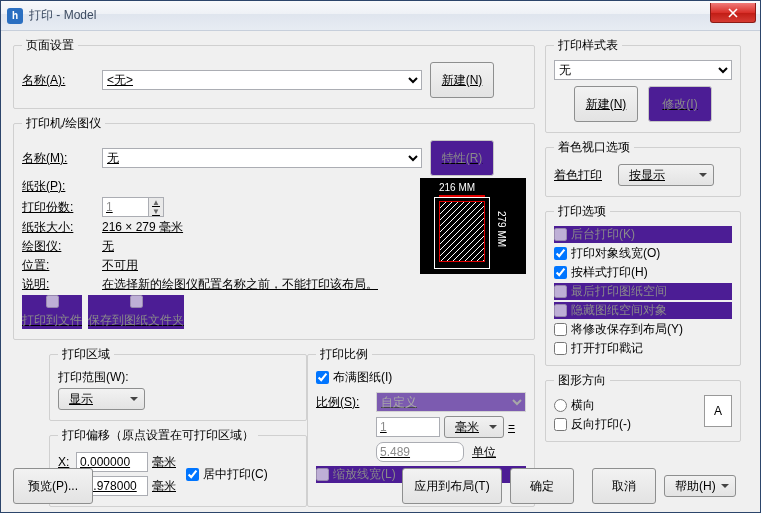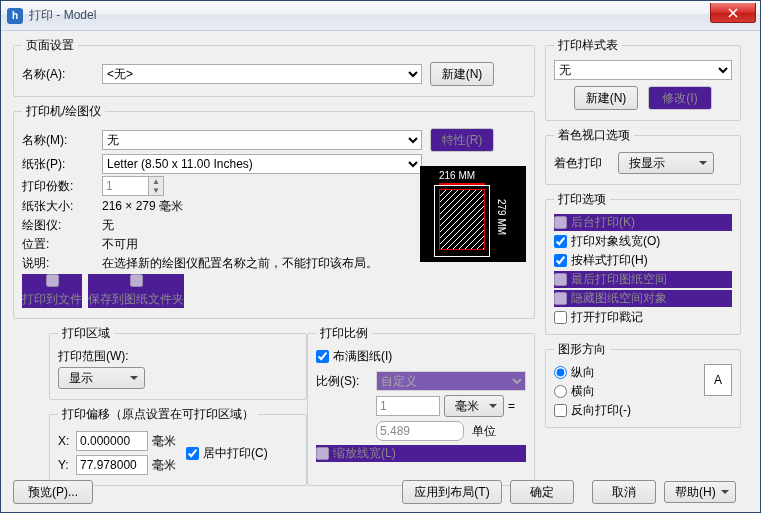--- a/index.html
+++ b/index.html
@@ -6,27 +6,27 @@
   body { margin: 0; background: #5a6a80; }
   .window { width: 761px; height: 513px; background: #f0f0f0; border: 1px solid #2c456b; position: relative; overflow: hidden; }
   .titlebar { height: 30px; background: linear-gradient(to bottom, #f8f9fb 0%, #eef1f6 45%, #dfe5ee 46%, #e7ecf3 100%); border-bottom: 1px solid #c7cfdb; position: relative; display: flex; align-items: center; padding-left: 6px; }
   .titlebar .icon { width: 16px; height: 16px; background: #2a6fc1; border-radius: 3px; margin-right: 6px; position: relative; display: flex; align-items:center; justify-content:center; color:#fff; font-weight:bold; font-size:10px;}
   .titlebar .title { color: #3b4a60; }
   .closebtn { position: absolute; right: 4px; top: 2px; width: 46px; height: 20px; background: linear-gradient(to bottom, #f07a78 0%, #d9302a 50%, #c01b14 51%, #d63b33 100%); border: 1px solid #8b1b16; border-top:none; border-radius: 0 0 3px 3px; color: #fff; display: flex; align-items: center; justify-content: center; font-weight:bold; }
   .closebtn svg { width: 12px; height: 10px; }
   .bodyarea { position: relative; padding: 10px 12px 12px 12px; height: calc(100% - 30px); }
   fieldset { border: 1px solid #d0d0d0; border-radius: 2px; margin: 0; padding: 6px 8px 8px 8px; position: relative; }
   fieldset > legend { padding: 0 4px; color: #000; }
-  .row { display: flex; align-items: center; margin: 2px 0; }
+  .row { display: flex; align-items: center; margin: 2px 0; text-decoration: underline; }
   .lbl { width: 80px; }
   .lbl.sm { width: 60px; }
   select, input[type=text] { border: 1px solid #abadb3; background: #fff; height: 20px; padding: 1px 3px; }
   select { padding: 0; }
   .combo { height: 20px; }
-  .btn { height: 24px; min-width: 64px; background: linear-gradient(to bottom,#f2f2f2,#e3e3e3); border: 1px solid #8e8f8f; border-radius: 3px; padding: 0 10px; display:inline-flex; align-items:center; justify-content:center; cursor: default; }
+  .btn { height: 36px; min-width: 64px; background: linear-gradient(to bottom,#f2f2f2,#e3e3e3); border: 1px solid #8e8f8f; border-radius: 3px; padding: 0 10px; display:inline-flex; align-items:center; justify-content:center; cursor: default; }
   .btn.disabled, .disabled { color: #8a8a8a; border-color: #c6c6c6; background: #4c1d95; }
   .dropbtn { height: 22px; background: linear-gradient(to bottom,#f2f2f2,#e3e3e3); border: 1px solid #8e8f8f; border-radius:3px; padding:0 18px 0 10px; position:relative; display:inline-flex; align-items:center;}
   .dropbtn::after { content:""; position:absolute; right:6px; top:50%; margin-top:-2px; border:4px solid transparent; border-top-color:#444; }
   .chk { display: flex; align-items: center; gap: 4px; }
   .chk input { margin:0; width:13px; height:13px; }
   .rad { display:flex; align-items:center; gap:4px; }
   .rad input { margin:0; }
   .spinner { display:inline-flex; }
   .spinner input { width: 46px; border-right:none; }
   .spinbtns { display:flex; flex-direction:column; border:1px solid #abadb3; background:#e9e9e9; width:16px; }
@@ -100,21 +100,20 @@
         </div>
 
         <div class="row">
           <span class="lbl">名称(M):</span>
           <select style="width:320px"><option>无</option></select>
           <span class="ml8"></span>
           <button class="btn disabled">特性(R)</button>
         </div>
         <div class="row">
           <span class="lbl">纸张(P):</span>
-          <select style="width:320px"><option>Letter (8.50 x 11.00 Inches)</option></select>
         </div>
         <div class="row">
           <span class="lbl">打印份数:</span>
           <span class="spinner">
             <input type="text" class="disabled" readonly="" value="1" style="">
             <span class="spinbtns">
                 <span>▲</span>
                 <span>▼</span>
               </span>
           </span>
@@ -251,32 +250,32 @@
         <label class="chk disabled mt2">
             <input type="checkbox" disabled="" style="">
             <span>最后打印图纸空间</span>
           </label>
         <label class="chk disabled mt2">
             <input type="checkbox" disabled="" style="">
             <span>隐藏图纸空间对象</span>
           </label>
         <label class="chk mt2">
             <input type="checkbox" style="">
+            <span>将修改保存到布局(Y)</span>
+          </label>
+        <label class="chk mt2">
+            <input type="checkbox" style="">
             <span>打开打印戳记</span>
           </label>
       </fieldset>
 
       <fieldset class="mt6" style="position:relative">
         <legend>图形方向</legend>
         <div style="display:flex; align-items:flex-start;">
           <div style="flex:1">
-            <label class="rad">
-                <input type="radio" name="ori" checked="" style="">
-                <span>纵向</span>
-              </label>
             <label class="rad mt2">
                 <input type="radio" name="ori" style="">
                 <span>横向</span>
               </label>
             <label class="chk mt2">
                 <input type="checkbox" style="">
                 <span>反向打印(-)</span>
               </label>
           </div>
           <div class="orienticon">

